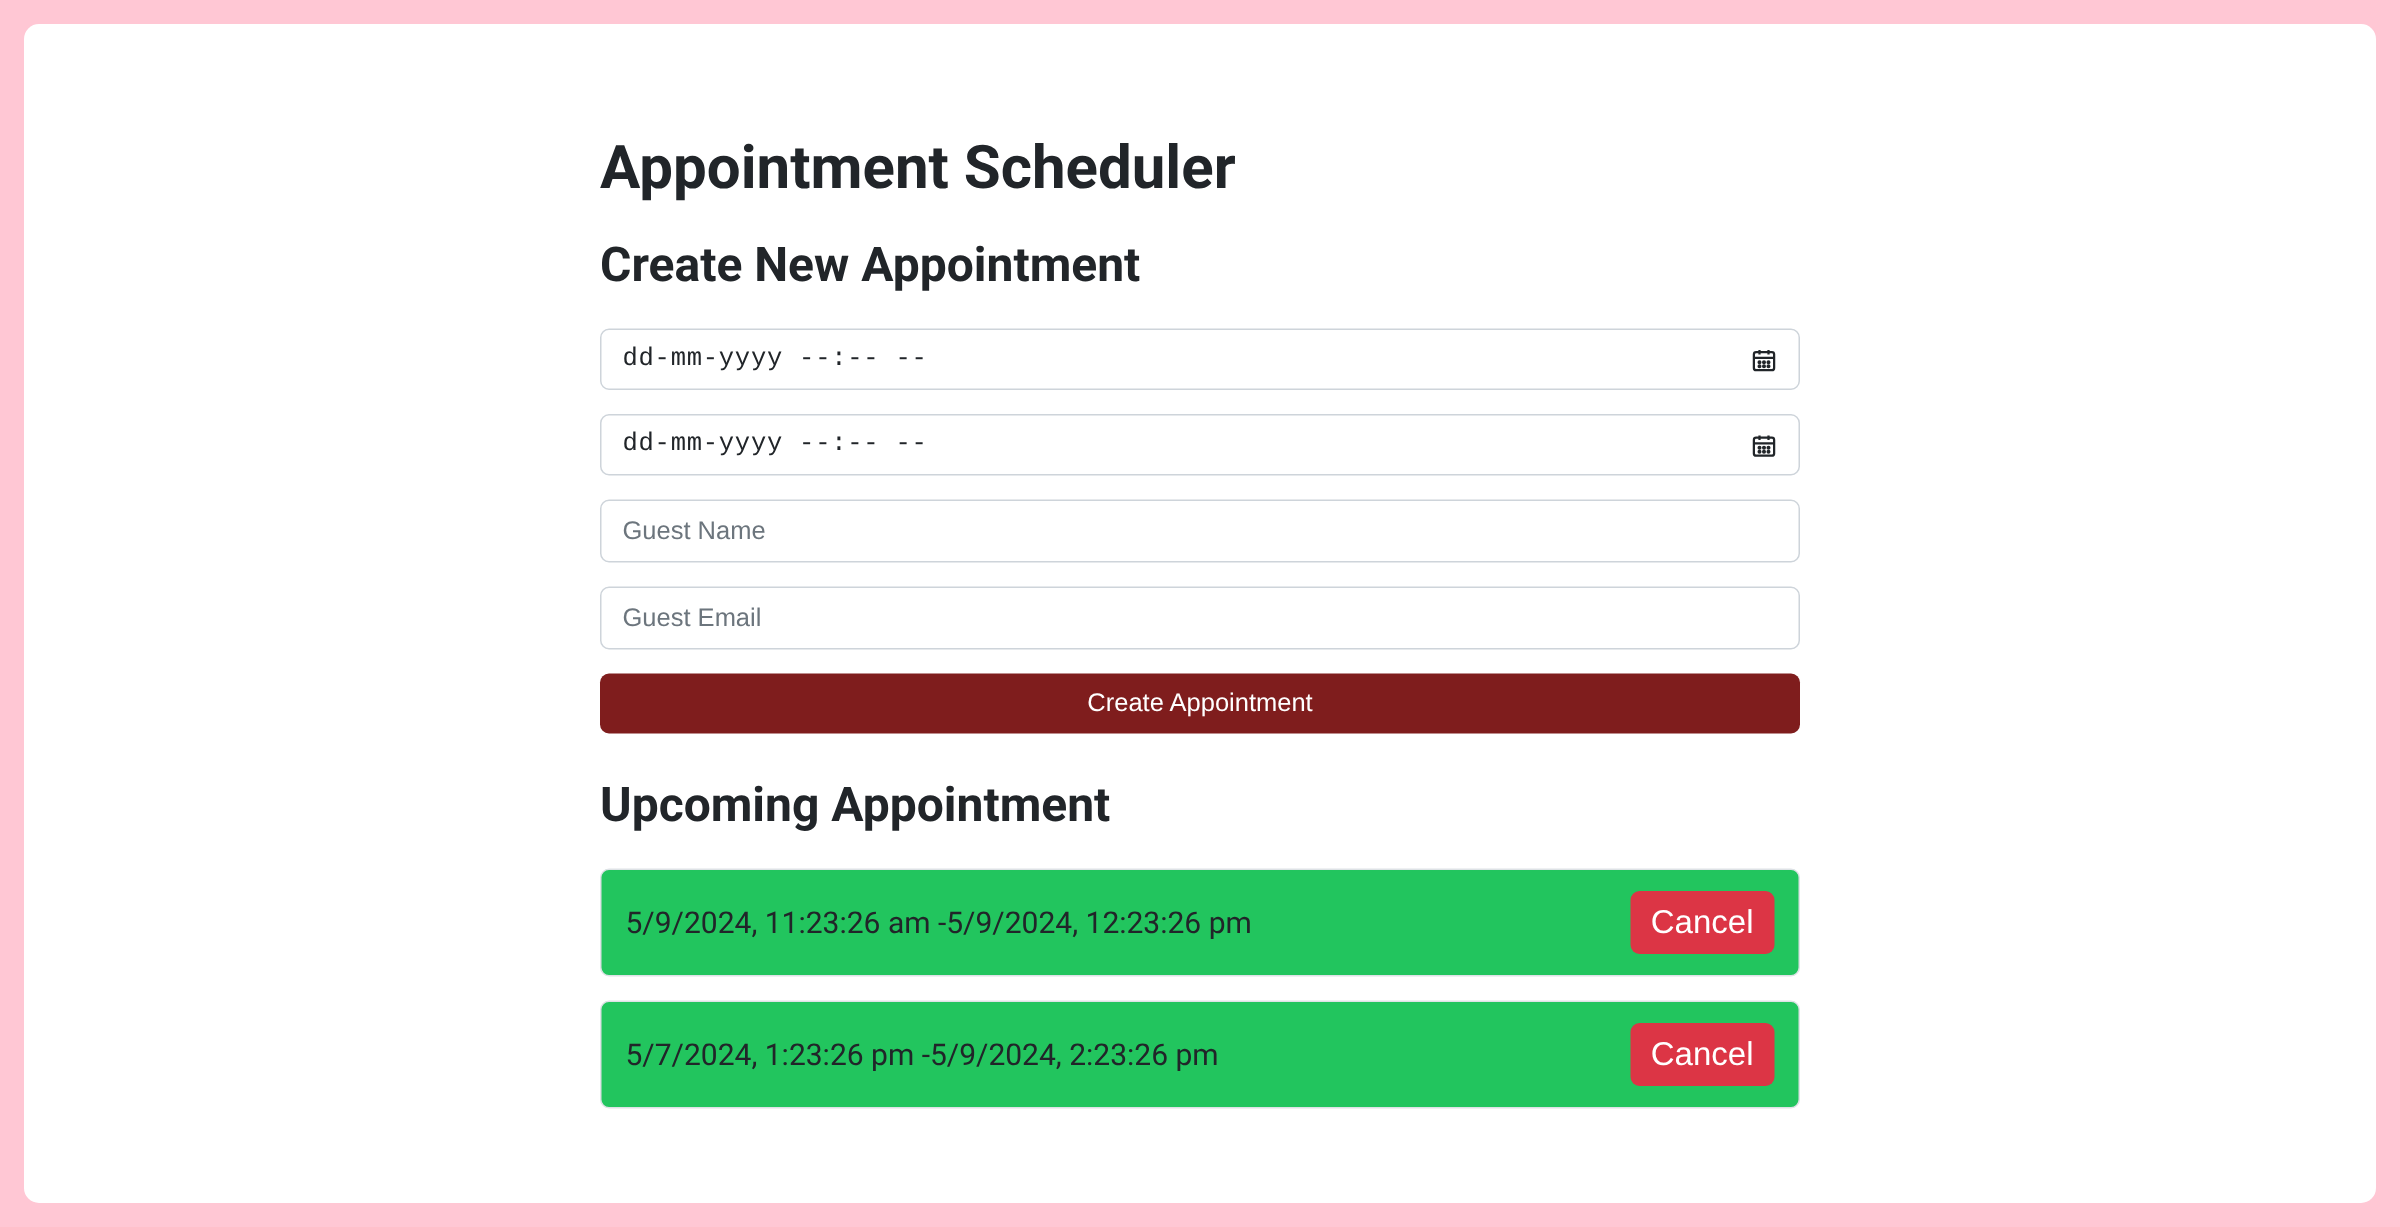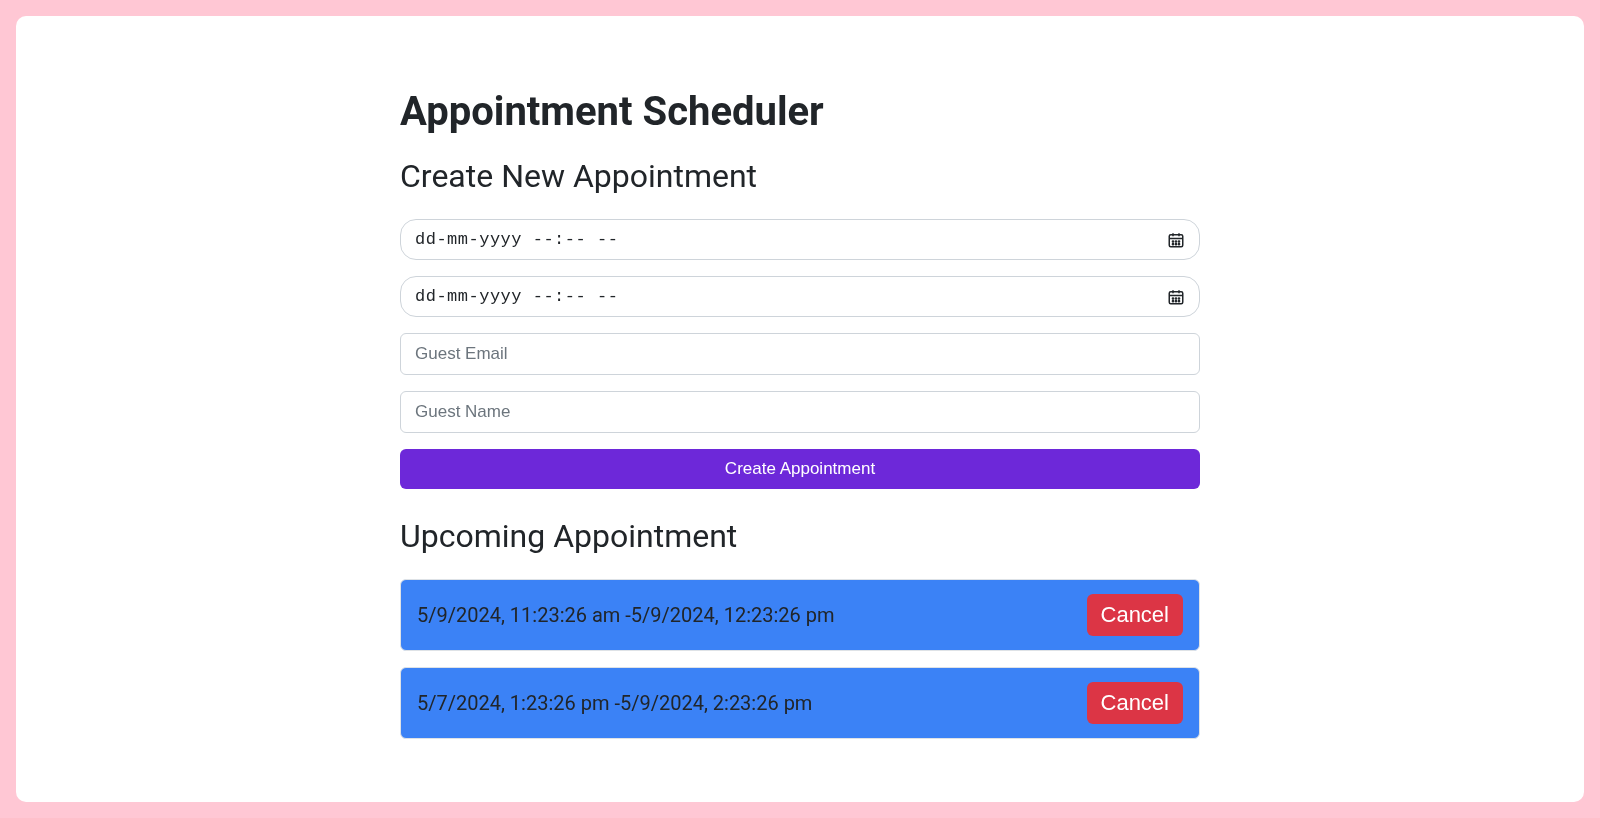--- a/index.html
+++ b/index.html
@@ -28,33 +28,33 @@
       margin: 0 auto;
     }
     h1 {
       font-size: 40px;
       font-weight: 700;
       color: #212529;
       margin-bottom: 22px;
     }
     h2 {
       font-size: 32px;
-      font-weight: 400;
+      font-weight: 700;
       color: #212529;
       margin-bottom: 24px;
     }
     .form-group {
       margin-bottom: 16px;
     }
     .date-input-wrapper {
       position: relative;
       display: flex;
       align-items: center;
       border: 1px solid #ced4da;
-      border-radius: 16px;
+      border-radius: 6px;
       padding: 10px 14px;
       background: #fff;
     }
     .date-text {
       font-family: "Courier New", Courier, monospace;
       font-size: 17px;
       color: #212529;
       flex: 1;
       letter-spacing: 0.5px;
     }
@@ -77,35 +77,35 @@
       font-size: 17px;
       color: #212529;
       background: #fff;
       outline: none;
     }
     .text-input::placeholder {
       color: #6c757d;
     }
     .btn-primary {
       width: 100%;
-      background: #6d28d9;
+      background: #7f1d1d;
       color: #ffffff;
       border: none;
       border-radius: 6px;
       padding: 10px 0;
       font-size: 17px;
       font-weight: 400;
       cursor: pointer;
       margin-bottom: 28px;
     }
     .appointment-item {
       display: flex;
       align-items: center;
       justify-content: space-between;
-      background: #3b82f6;
+      background: #22c55e;
       border: 1px solid #dee2e6;
       border-radius: 6px;
       padding: 14px 16px;
       margin-bottom: 16px;
     }
     .appointment-text {
       font-size: 20px;
       color: #212529;
     }
     .btn-danger {
@@ -161,25 +161,25 @@
             <circle cx="16" cy="14" r="0.8" fill="#212529"></circle>
             <circle cx="8" cy="17.5" r="0.8" fill="#212529"></circle>
             <circle cx="12" cy="17.5" r="0.8" fill="#212529"></circle>
             <circle cx="16" cy="17.5" r="0.8" fill="#212529"></circle>
           </svg>
         </span>
       </div>
     </div>
 
     <div class="form-group">
-      <input type="text" class="text-input" placeholder="Guest Email" style="">
+      <input type="text" class="text-input" placeholder="Guest Name" style="">
     </div>
 
     <div class="form-group">
-      <input type="text" class="text-input" placeholder="Guest Name" style="">
+      <input type="text" class="text-input" placeholder="Guest Email" style="">
     </div>
 
     <button class="btn-primary">Create Appointment</button>
 
     <h2>Upcoming Appointment</h2>
 
     <div class="appointment-item">
       <span class="appointment-text">5/9/2024, 11:23:26 am -5/9/2024, 12:23:26 pm</span>
       <button class="btn-danger">Cancel</button>
     </div>

